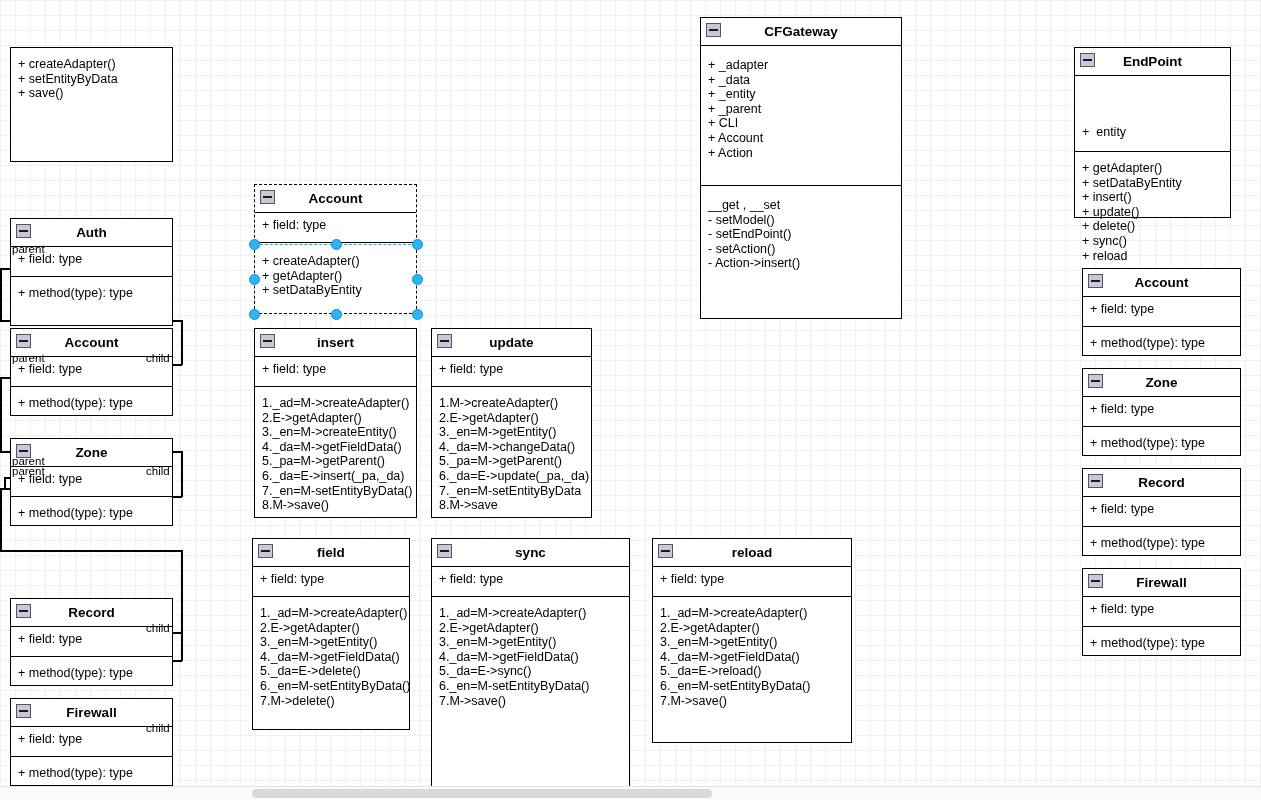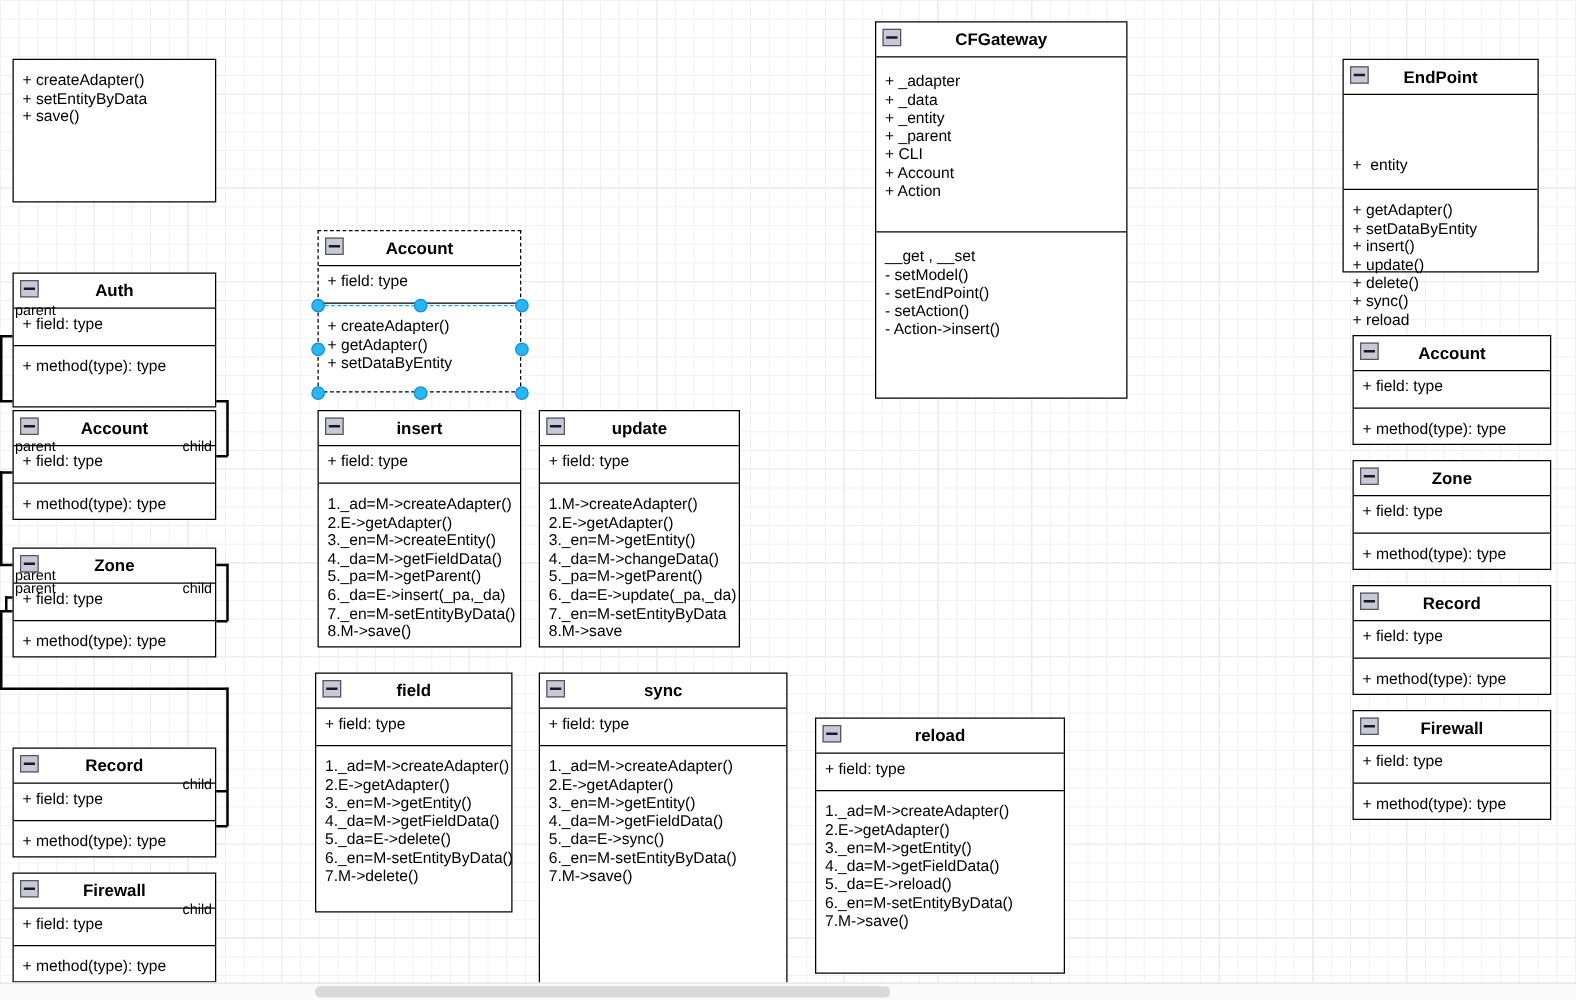--- a/index.html
+++ b/index.html
@@ -296,21 +296,21 @@
       <div class="ln">1._ad=M-&gt;createAdapter()</div>
       <div class="ln">2.E-&gt;getAdapter()</div>
       <div class="ln">3._en=M-&gt;getEntity()</div>
       <div class="ln">4._da=M-&gt;getFieldData()</div>
       <div class="ln">5._da=E-&gt;sync()</div>
       <div class="ln">6._en=M-setEntityByData()</div>
       <div class="ln">7.M-&gt;save()</div>
     </div>
   </div>
 
-  <div class="uml" style="left:652px;top:538px;width:200px;height:205px;margin-top:36px;">
+  <div class="uml" style="left:652px;top:538px;width:200px;height:205px;">
     <div class="uml-title">
       <span class="collapse"></span>
       <span>reload</span>
     </div>
     <div class="uml-sec sec-fields" style="height:30px;">
       <div class="ln">+ field: type</div>
     </div>
     <div class="uml-sec sec-steps">
       <div class="ln">1._ad=M-&gt;createAdapter()</div>
       <div class="ln">2.E-&gt;getAdapter()</div>

